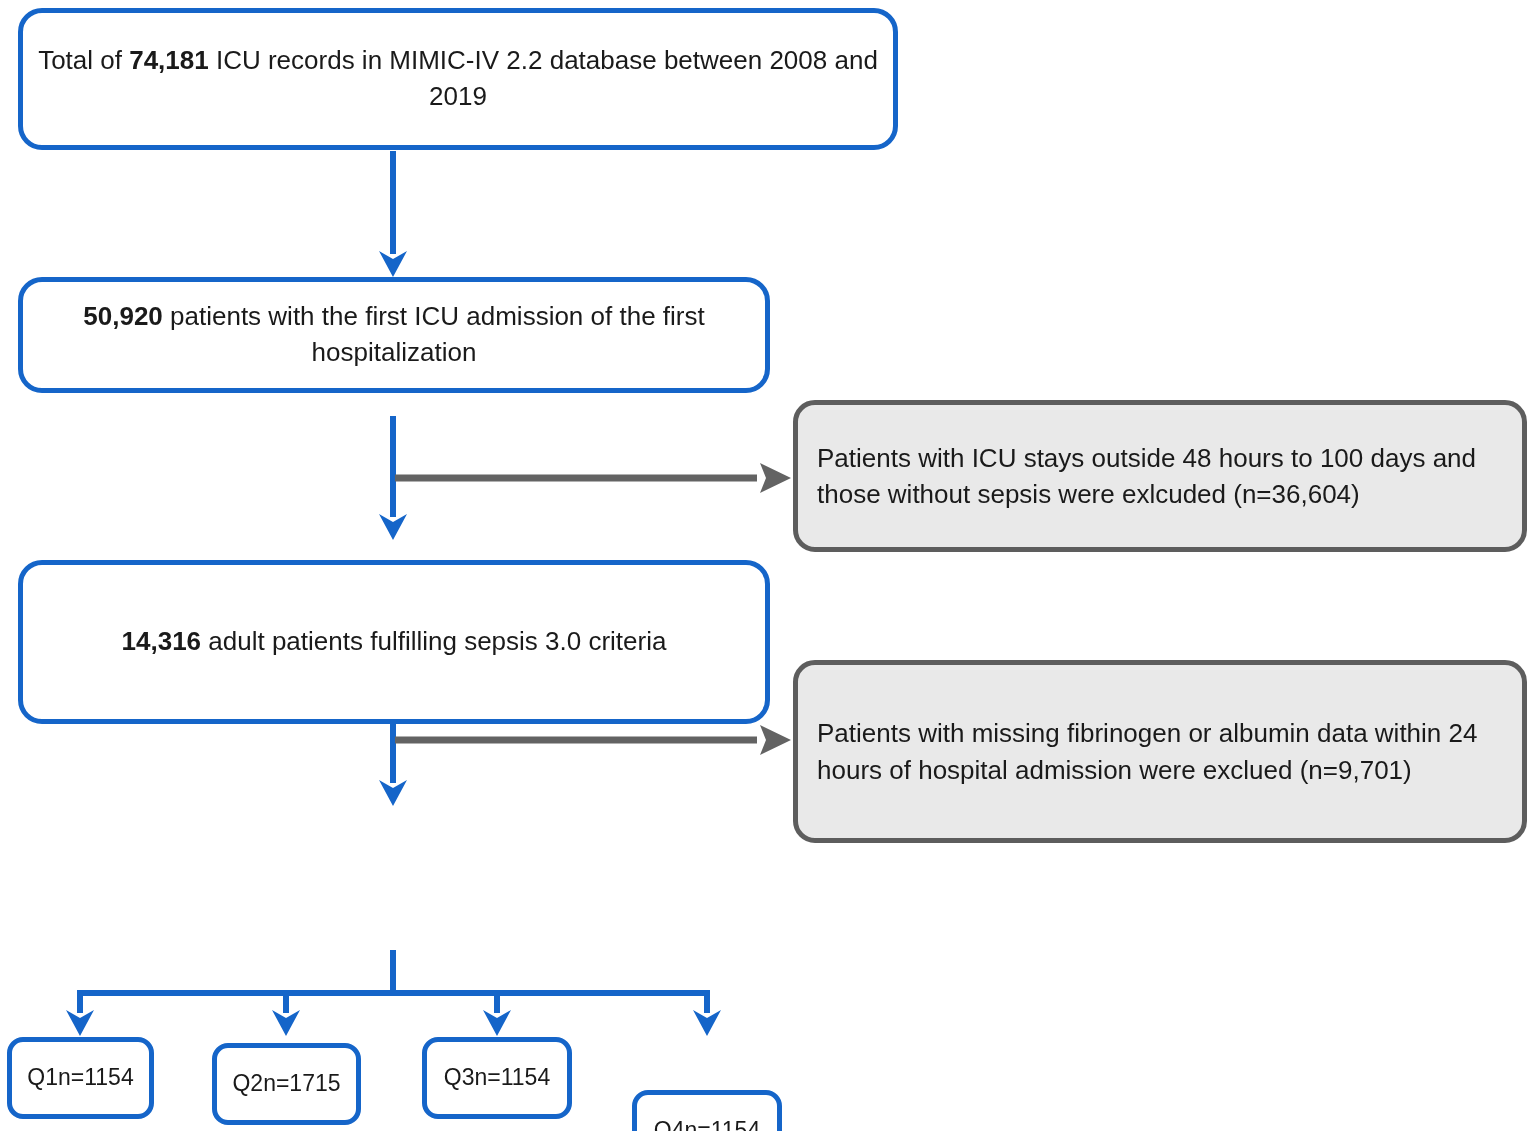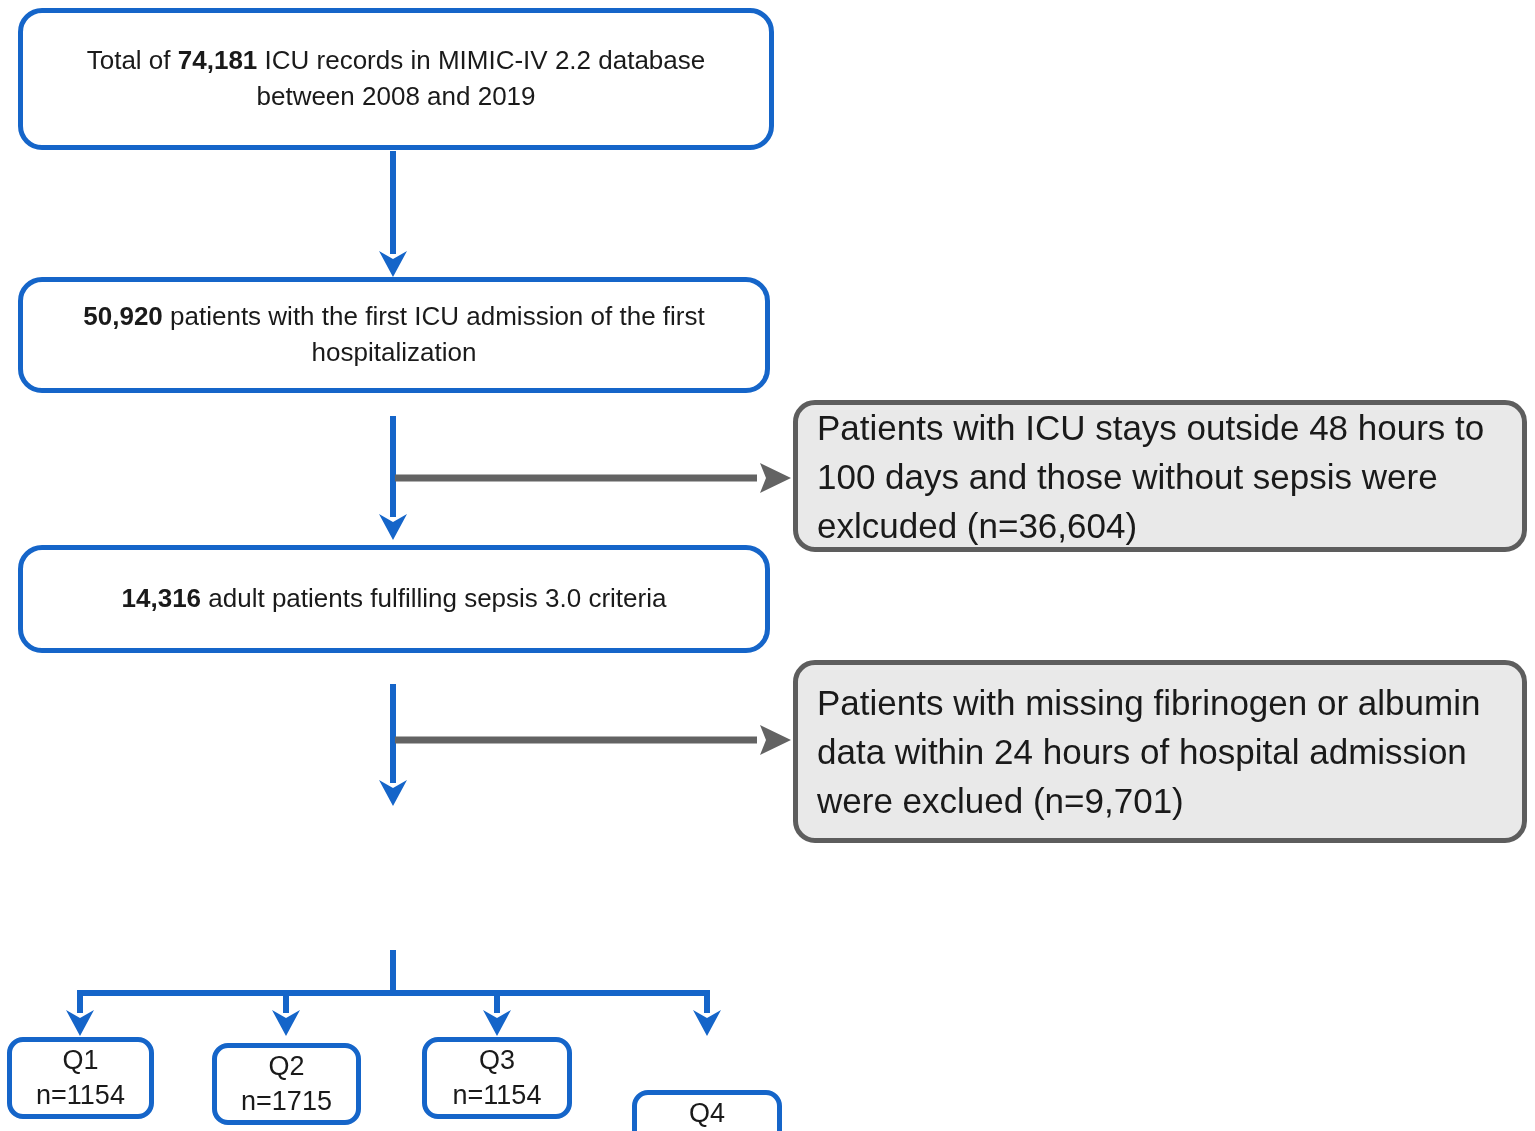--- a/index.html
+++ b/index.html
@@ -41,44 +41,44 @@
   .exclusion-box {
     position: absolute;
     box-sizing: border-box;
     border: 5px solid var(--exclusion-border, #5d5d5d);
     border-radius: 22px;
     background: var(--exclusion-fill, #e9e9e9);
     display: flex;
     align-items: center;
     justify-content: flex-start;
     text-align: left;
-    font-size: 35px;
+    font-size: 26px;
     line-height: 1.4;
     padding: 0 6px 0 19px;
   }
 
   .q-box {
     position: absolute;
     box-sizing: border-box;
     border: 5px solid var(--accent-blue, #1565c9);
     border-radius: 16px;
     background: #ffffff;
     display: flex;
-    flex-direction: column;
+    flex-direction: row;
     align-items: center;
     justify-content: center;
     text-align: center;
-    font-size: 27px;
+    font-size: 23px;
     line-height: 1.3;
   }
 
   
-  #box-total      { left: 18px;  top: 8px;    width: 756px; height: 142px; }
+  #box-total      { left: 18px;  top: 8px;    width: 880px; height: 142px; }
   #box-first      { left: 18px;  top: 277px;  width: 752px; height: 116px; }
-  #box-sepsis     { left: 18px;  top: 545px;  width: 752px; height: 108px; }
+  #box-sepsis     { left: 18px;  top: 560px;  width: 752px; height: 164px; }
   #box-final      { left: 18px;  top: 806px;  width: 752px; height: 144px; }
   #excl-1         { left: 793px; top: 400px;  width: 734px; height: 152px; }
   #excl-2         { left: 793px; top: 660px;  width: 734px; height: 183px; }
   #q-0            { left: 7px;   top: 1037px; width: 147px; height: 82px; }
   #q-1            { left: 212px; top: 1037px; width: 149px; height: 82px; margin-top: 6px; }
   #q-2            { left: 422px; top: 1037px; width: 150px; height: 82px; }
   #q-3            { left: 632px; top: 1090px; width: 150px; height: 82px; }
 </style>
 </head>
 <body>

